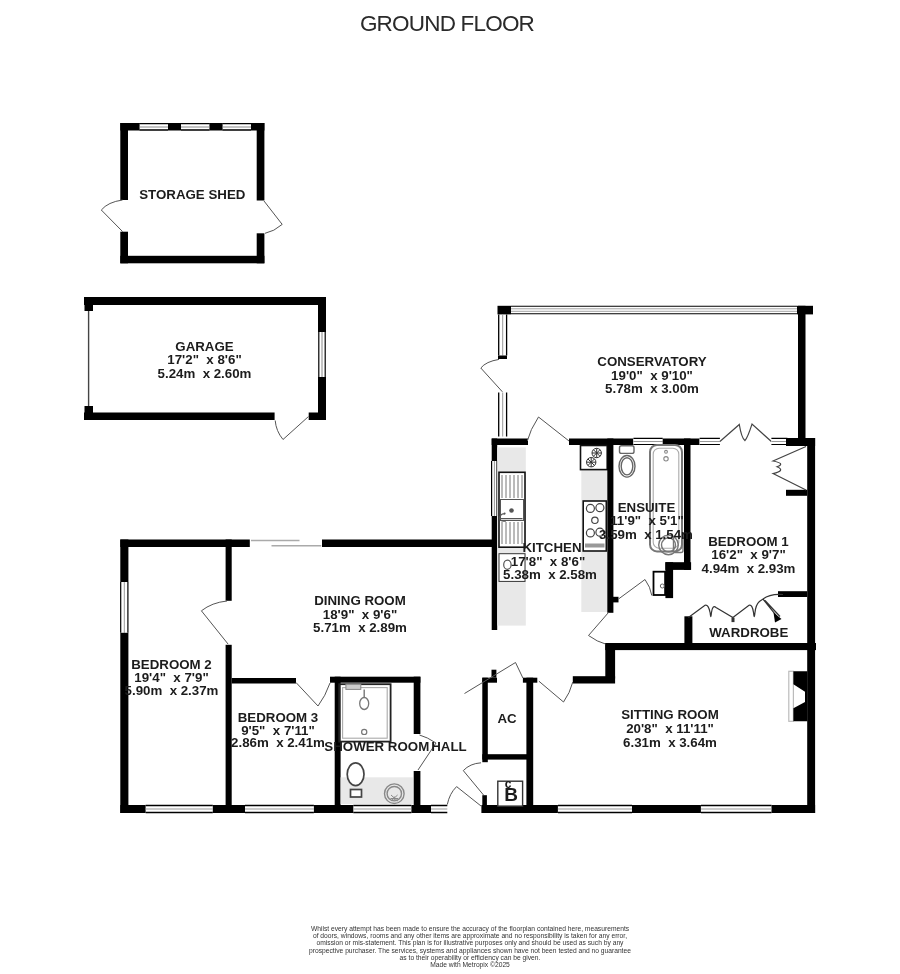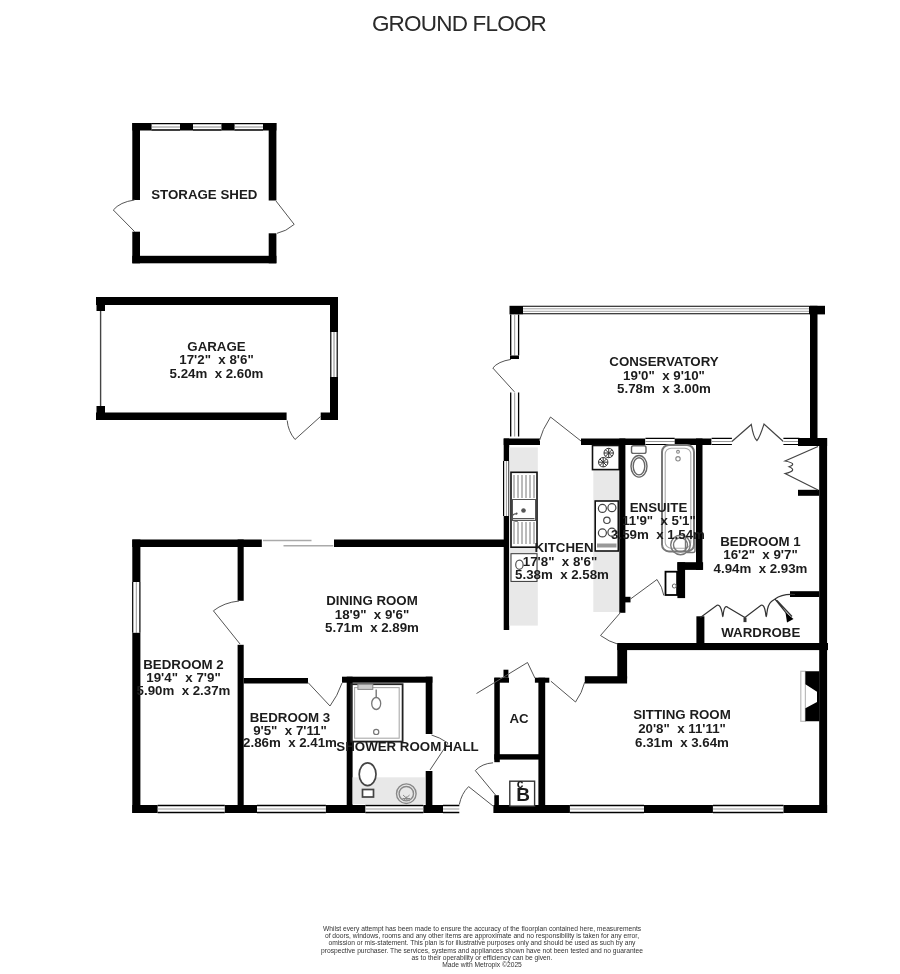--- a/index.html
+++ b/index.html
@@ -1,16 +1,16 @@
 <!DOCTYPE html>
 <html><head>
 <meta charset="utf-8">
 <style>
 html,body{margin:0;padding:0;background:#fff;}
-#page{position:relative;will-change:transform;width:772px;height:974px;background:#fff;font-family:"Liberation Sans",sans-serif;margin-left:12px;}
+#page{position:relative;will-change:transform;width:772px;height:974px;background:#fff;font-family:"Liberation Sans",sans-serif;}
 svg{position:absolute;top:0;left:0;}
 text{font-family:"Liberation Sans",sans-serif;}
 .rm{font-size:13.3px;font-weight:bold;fill:#1c1c1c;text-anchor:middle;}
 .ttl{font-size:22.5px;fill:#2a2a2a;text-anchor:middle;font-weight:normal;letter-spacing:-0.8px;}
 .ft{font-size:6.7px;fill:#333;text-anchor:middle;}
 </style>
 </head>
 <body>
 <div id="page">
 <svg width="900" height="974" viewBox="0 0 900 974">

